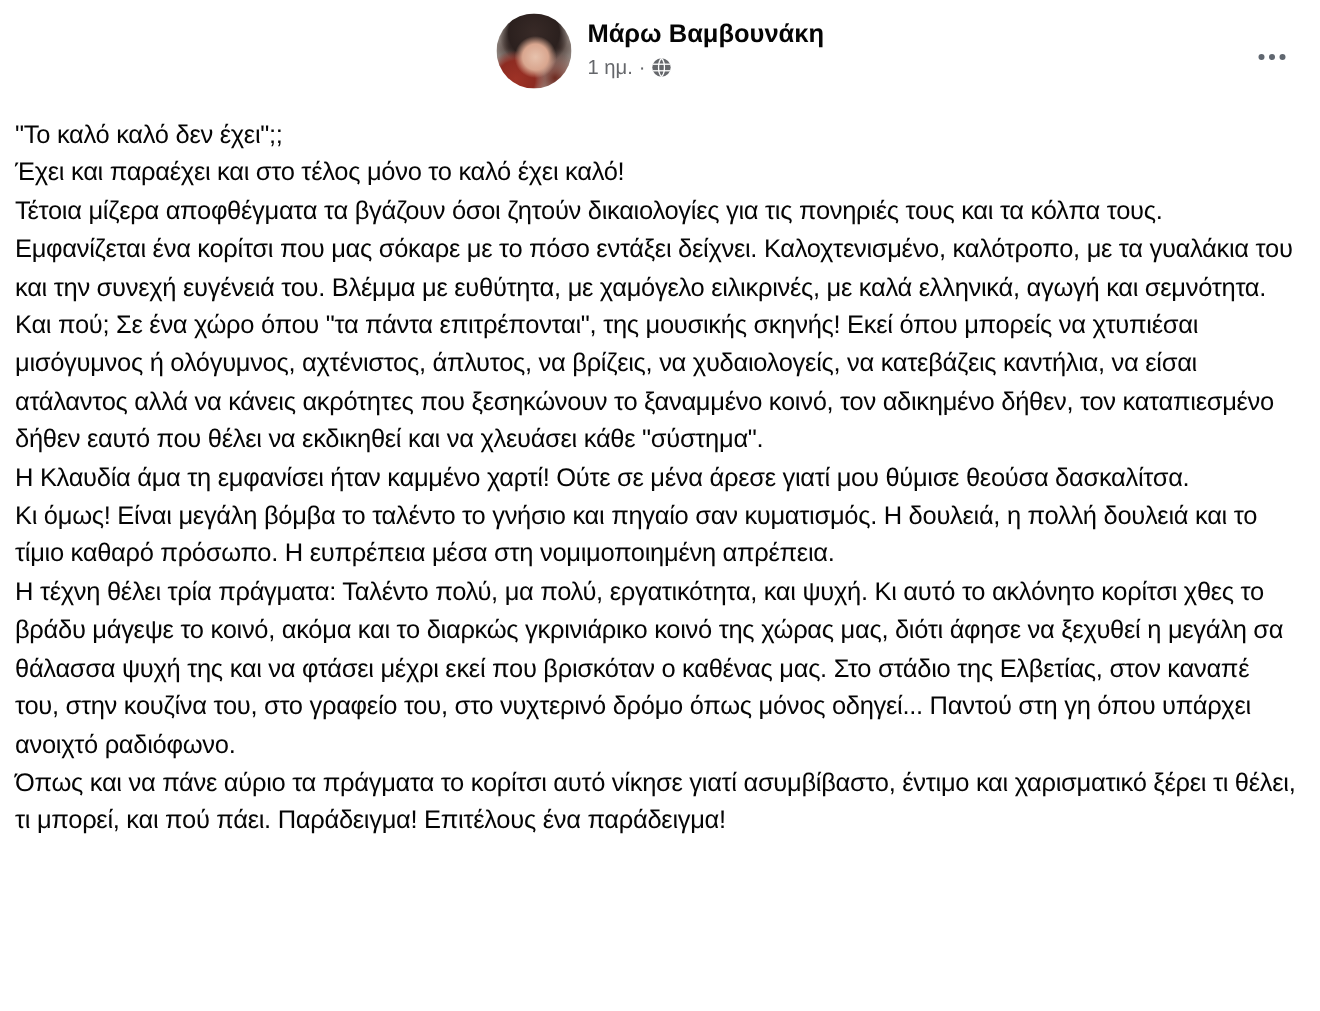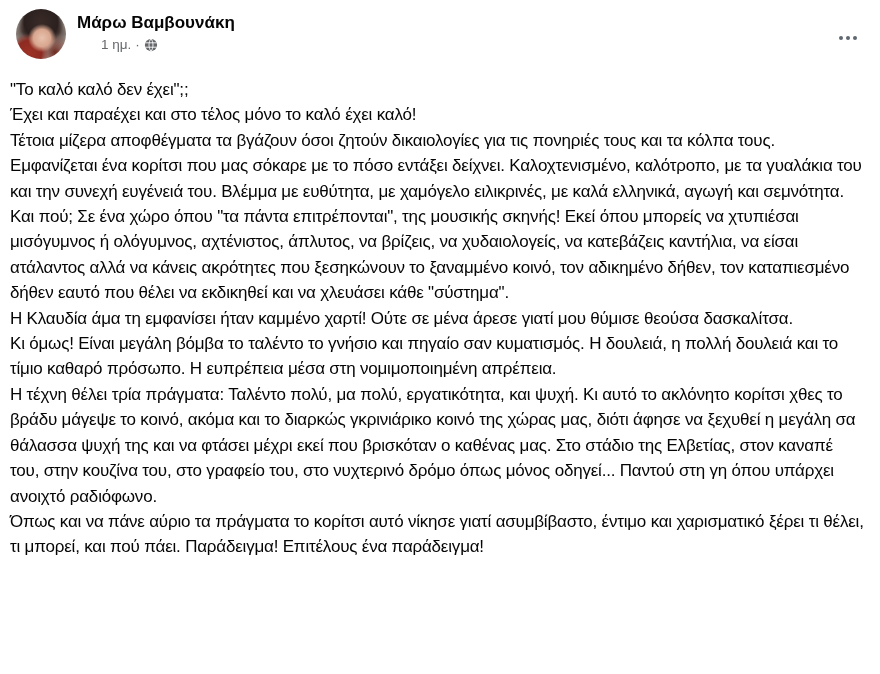--- a/index.html
+++ b/index.html
@@ -15,20 +15,21 @@
     width: 880px;
     height: 674px;
     background: #ffffff;
     box-sizing: border-box;
   }
   .post-header {
     display: flex;
     align-items: flex-start;
     padding: 9px 16px 0 16px;
     position: relative;
+    justify-content: center;
   }
   .avatar {
     width: 50px;
     height: 50px;
     border-radius: 50%;
     flex: 0 0 50px;
     cursor: pointer;
     background:
       radial-gradient(circle at 52% 58%, #e7c2ad 0%, #d9a68f 22%, rgba(217,166,143,0) 36%),
       radial-gradient(circle at 26% 88%, #9e3226 0%, #8d2b21 22%, rgba(141,43,33,0) 34%),
@@ -52,21 +53,21 @@
     cursor: pointer;
   }
   .meta-row {
     display: flex;
     align-items: center;
     margin-top: 3px;
     color: #65676b;
     font-size: 13.5px;
     line-height: 17px;
   }
-  .timestamp { cursor: pointer; margin-left: 24px; }
+  .timestamp { cursor: pointer; }
   .meta-sep { margin: 0 4px; }
   .globe-icon {
     display: inline-flex;
     width: 14px;
     height: 14px;
     margin-top: 1px;
   }
   .more-button {
     position: absolute;
     right: 16px;

